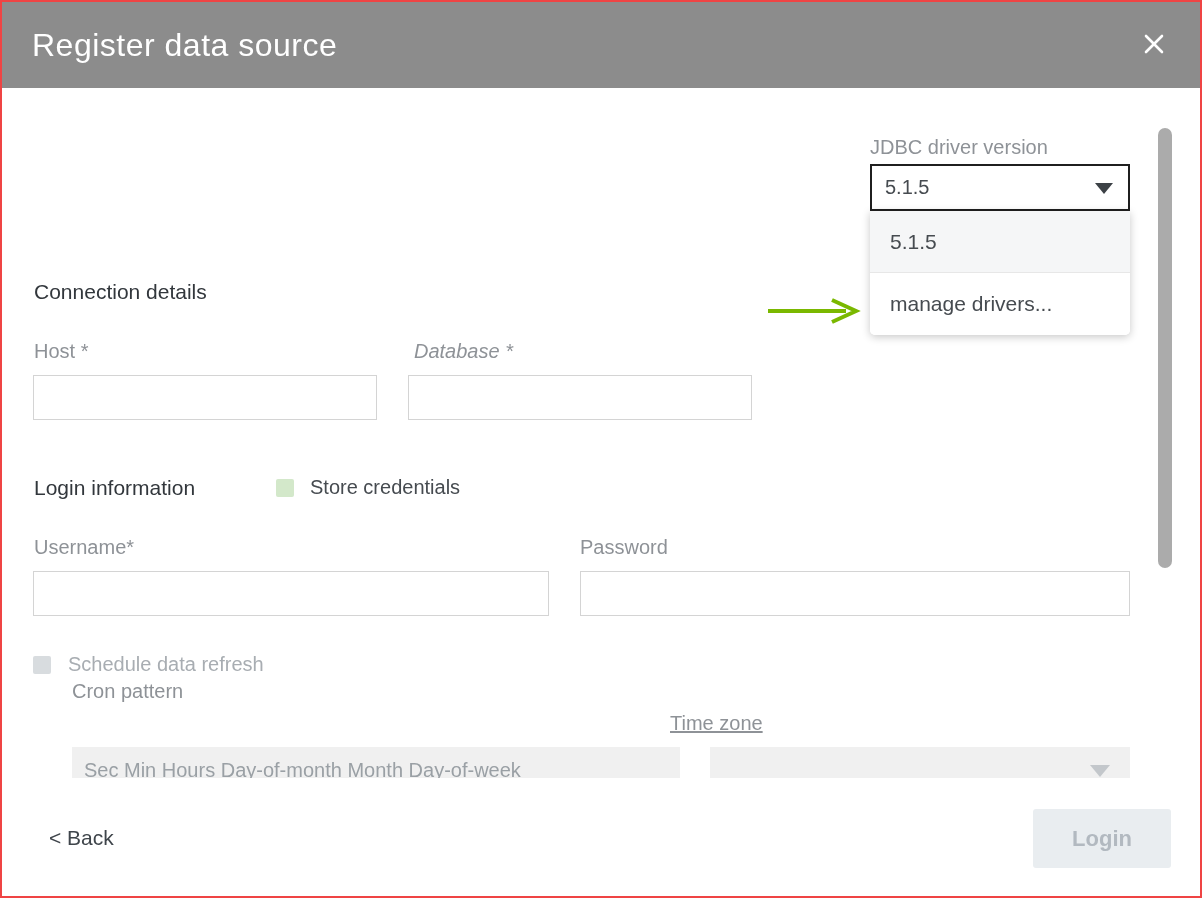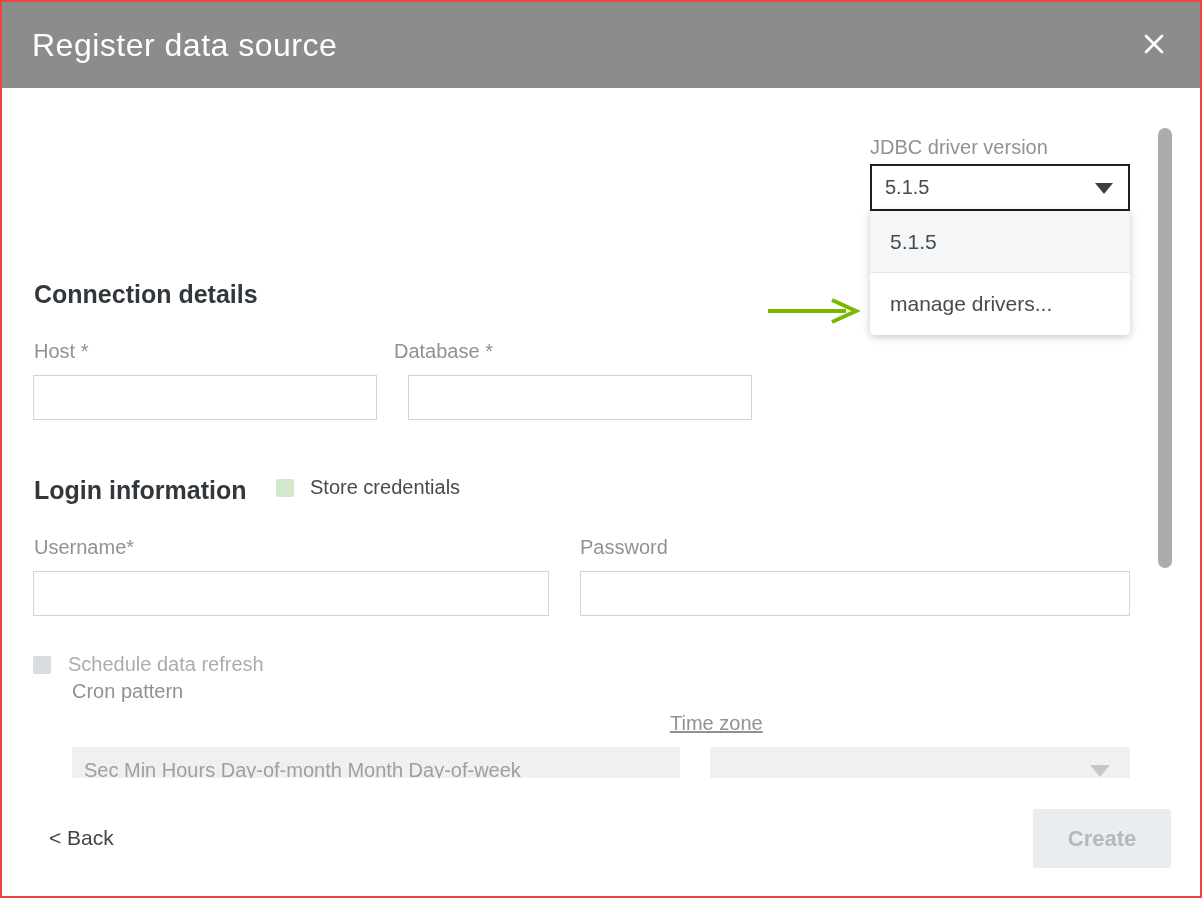--- a/index.html
+++ b/index.html
@@ -38,21 +38,21 @@
   .body { position:relative; height:772px; background:#fff; }
 
   .label {
     position:absolute;
     font-size:20px;
     color:var(--text-muted,#8e9297);
     white-space:nowrap;
   }
   .heading {
     position:absolute;
-    font-size:25px; font-weight:700;
+    font-size:21px; font-weight:400;
     color:var(--text-dark,#32373c);
     white-space:nowrap;
   }
   .text-input {
     position:absolute;
     height:45px;
     border:1px solid var(--input-border,#d4d4d4);
     background:#fff;
     font-size:20px; color:var(--text-body,#464b50);
     padding:0 12px;
@@ -212,21 +212,21 @@
       </span>
     </div>
 
     <div class="scroll-thumb"></div>
 
     <div class="heading" style="left:32px; top:192px;">Connection details</div>
 
     <div class="label" style="left:32px; top:252px;">Host *</div>
     <input class="text-input" style="left: 31px; top: 287px; width: 344px;" type="text">
 
-    <div class="label" style="left:392px; top:252px;">Database *</div>
+    <div class="label" style="left:412px; top:252px;font-style:italic;">Database *</div>
     <input class="text-input" style="left: 406px; top: 287px; width: 344px;" type="text">
 
     <div class="heading" style="left:32px; top:388px;">Login information</div>
     <div class="checkbox green" style="left:274px; top:391px;"></div>
     <div class="check-label" style="left:308px; top:388px;">Store credentials</div>
 
     <div class="label" style="left:32px; top:448px;">Username*</div>
     <input class="text-input" style="left: 31px; top: 483px; width: 516px;" type="text">
 
     <div class="label" style="left:578px; top:448px;">Password</div>
@@ -239,16 +239,16 @@
     <div class="label" style="left:668px; top:624px;text-decoration:underline;">Time zone</div>
 
     <div class="clip">
       <input class="disabled-input" style="left: 70px; top: 659px; width: 608px;" type="text" disabled="" placeholder="Sec Min Hours Day-of-month Month Day-of-week">
       <div class="tz-select">
         <span class="caret-gray"></span>
       </div>
     </div>
 
     <div class="back-link">&lt; Back</div>
-    <button class="create-btn" disabled="">Create</button>
+    <button class="create-btn" disabled="">Login</button>
 
   </div>
 </div>
 
 </body></html>

